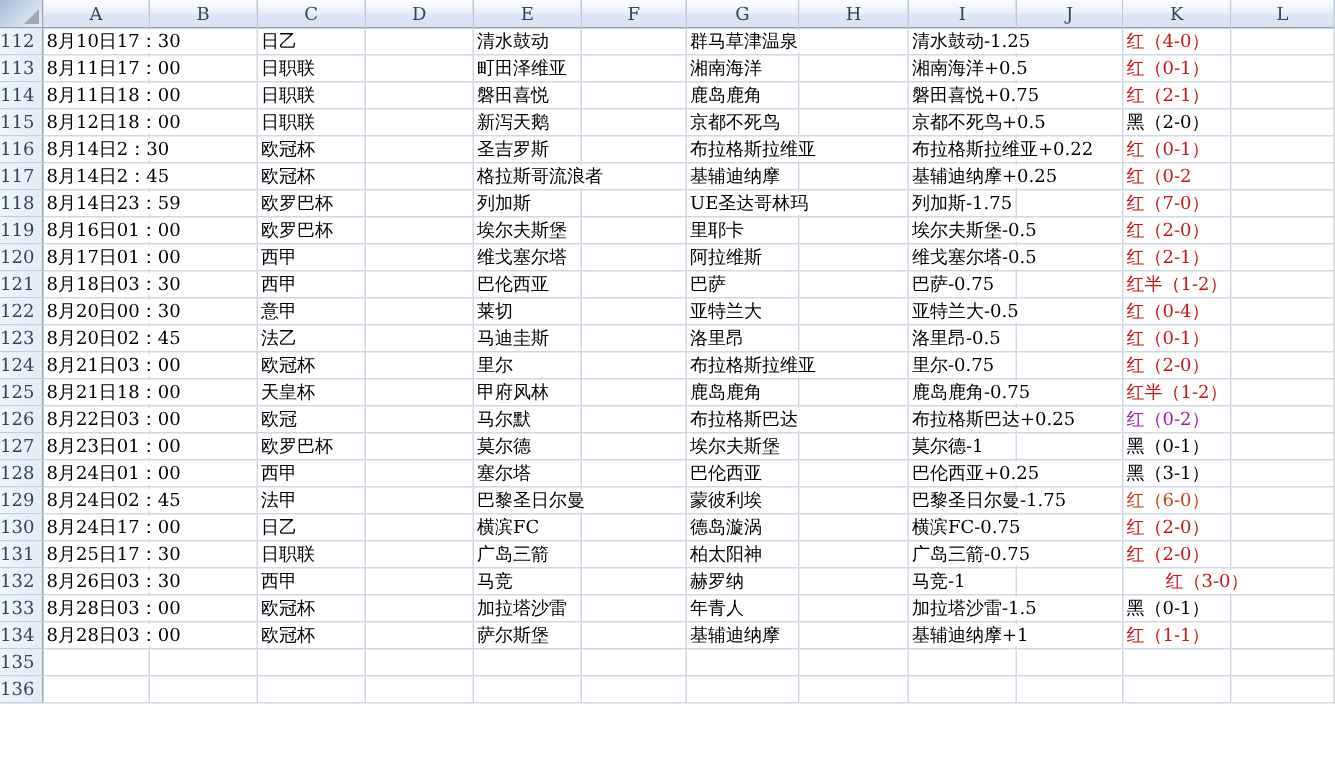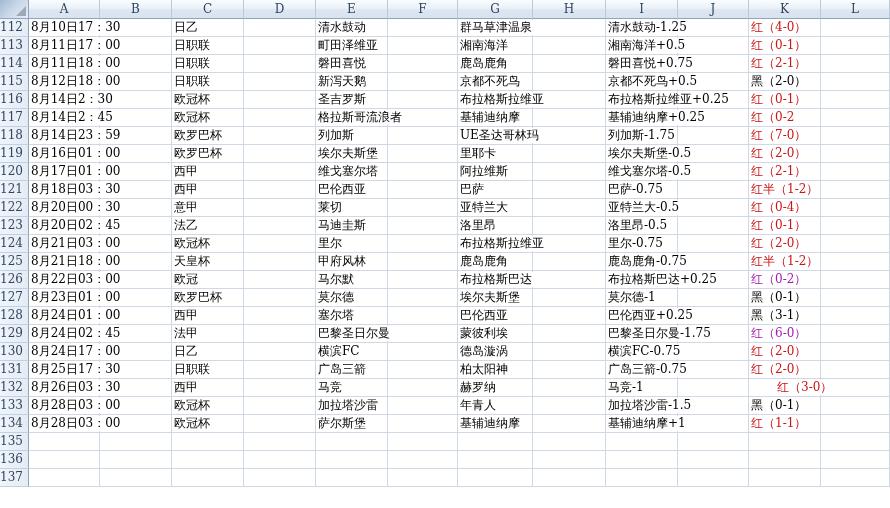--- a/index.html
+++ b/index.html
@@ -178,21 +178,21 @@
       <span class="num">116</span>
     </div>
     <div class="cell col-1"><span class="txt">8月14日2：30</span></div>
     <div class="cell col-2"></div>
     <div class="cell col-3"><span class="txt">欧冠杯</span></div>
     <div class="cell col-4"></div>
     <div class="cell col-5"><span class="txt">圣吉罗斯</span></div>
     <div class="cell col-6"></div>
     <div class="cell col-7"><span class="txt">布拉格斯拉维亚</span></div>
     <div class="cell col-8"></div>
-    <div class="cell col-9"><span class="txt">布拉格斯拉维亚+0.25</span></div>
+    <div class="cell col-9"><span class="txt">布拉格斯拉维亚+0.22</span></div>
     <div class="cell col-10"></div>
     <div class="cell col-11"><span class="txt" style="color: rgb(204, 20, 20);">红（0-1）</span></div>
     <div class="cell col-12"></div>
   </div>
         <div class="row">
     <div class="cell col-0 rowhead">
       <span class="num">117</span>
     </div>
     <div class="cell col-1"><span class="txt">8月14日2：45</span></div>
     <div class="cell col-2"></div>
@@ -401,21 +401,21 @@
     <div class="cell col-1"><span class="txt">8月24日02：45</span></div>
     <div class="cell col-2"></div>
     <div class="cell col-3"><span class="txt">法甲</span></div>
     <div class="cell col-4"></div>
     <div class="cell col-5"><span class="txt">巴黎圣日尔曼</span></div>
     <div class="cell col-6"></div>
     <div class="cell col-7"><span class="txt">蒙彼利埃</span></div>
     <div class="cell col-8"></div>
     <div class="cell col-9"><span class="txt">巴黎圣日尔曼-1.75</span></div>
     <div class="cell col-10"></div>
-    <div class="cell col-11"><span class="txt" style="color: #a21caf;">红（6-0）</span></div>
+    <div class="cell col-11"><span class="txt" style="color: #c2410c;">红（6-0）</span></div>
     <div class="cell col-12"></div>
   </div>
         <div class="row">
     <div class="cell col-0 rowhead">
       <span class="num">130</span>
     </div>
     <div class="cell col-1"><span class="txt">8月24日17：00</span></div>
     <div class="cell col-2"></div>
     <div class="cell col-3"><span class="txt">日乙</span></div>
     <div class="cell col-4"></div>
@@ -509,37 +509,20 @@
     <div class="cell col-7"></div>
     <div class="cell col-8"></div>
     <div class="cell col-9"></div>
     <div class="cell col-10"></div>
     <div class="cell col-11"></div>
     <div class="cell col-12"></div>
   </div>
         <div class="row">
     <div class="cell col-0 rowhead">
       <span class="num">136</span>
-    </div>
-    <div class="cell col-1"></div>
-    <div class="cell col-2"></div>
-    <div class="cell col-3"></div>
-    <div class="cell col-4"></div>
-    <div class="cell col-5"></div>
-    <div class="cell col-6"></div>
-    <div class="cell col-7"></div>
-    <div class="cell col-8"></div>
-    <div class="cell col-9"></div>
-    <div class="cell col-10"></div>
-    <div class="cell col-11"></div>
-    <div class="cell col-12"></div>
-  </div>
-        <div class="row">
-    <div class="cell col-0 rowhead">
-      <span class="num">137</span>
     </div>
     <div class="cell col-1"></div>
     <div class="cell col-2"></div>
     <div class="cell col-3"></div>
     <div class="cell col-4"></div>
     <div class="cell col-5"></div>
     <div class="cell col-6"></div>
     <div class="cell col-7"></div>
     <div class="cell col-8"></div>
     <div class="cell col-9"></div>

